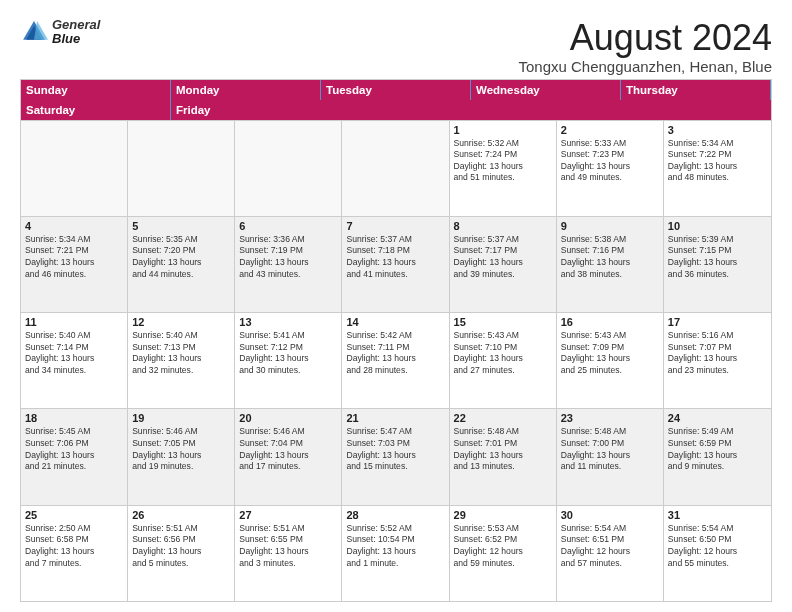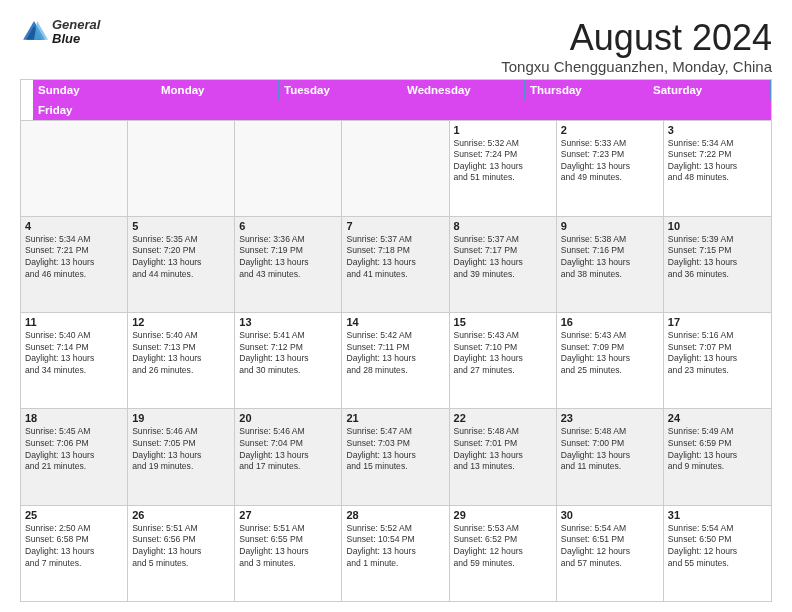--- a/index.html
+++ b/index.html
@@ -56,23 +56,22 @@
       color: #444;
     }
     .calendar {
       flex: 1;
       display: flex;
       flex-direction: column;
       border: 1px solid #ccc;
     }
     .cal-header {
       display: grid;
-      grid-template-columns: repeat(6, 1fr);
-      background: #d946ef;
-      margin-left: 12px;
+      grid-template-columns: repeat(5, 1fr);
+      background: #be185d;
     }
     .cal-header-cell {
       color: #fff;
       font-size: 11.5px;
       font-weight: bold;
       padding: 4px 5px;
       border-right: 1px solid #5590cc;
       text-align: left;
     }
     .cal-header-cell:last-child { border-right: none; }
@@ -121,21 +120,21 @@
         <polygon points="18,10 28,28 8,28" fill="#1a5a9f"></polygon>
         <polygon points="22,4 36,28 18,28" fill="#5ab0e0" opacity="0.7"></polygon>
       </svg>
       <div class="logo-text">
         <span>General</span>
         <span>Blue</span>
       </div>
     </div>
     <div class="title-block">
       <div class="month-title">August 2024</div>
-      <div class="location">Tongxu Chengguanzhen, Monday, China</div>
+      <div class="location">Tongxu Chengguanzhen, Henan, Blue</div>
     </div>
   </div>
 
   <div class="calendar">
     <div class="cal-header">
     <div class="cal-header-cell">Sunday</div>
         <div class="cal-header-cell">Monday</div>
         <div class="cal-header-cell">Tuesday</div>
         <div class="cal-header-cell">Wednesday</div>
         <div class="cal-header-cell">Thursday</div>
@@ -227,21 +226,21 @@
             <div class="cell-line">Sunrise: 5:40 AM</div>
             <div class="cell-line">Sunset: 7:14 PM</div>
             <div class="cell-line">Daylight: 13 hours</div>
             <div class="cell-line">and 34 minutes.</div>
           </div>
           <div class="cal-cell ">
             <div class="day-num">12</div>
             <div class="cell-line">Sunrise: 5:40 AM</div>
             <div class="cell-line">Sunset: 7:13 PM</div>
             <div class="cell-line">Daylight: 13 hours</div>
-            <div class="cell-line">and 26 minutes.</div>
+            <div class="cell-line">and 32 minutes.</div>
           </div>
           <div class="cal-cell ">
             <div class="day-num">13</div>
             <div class="cell-line">Sunrise: 5:41 AM</div>
             <div class="cell-line">Sunset: 7:12 PM</div>
             <div class="cell-line">Daylight: 13 hours</div>
             <div class="cell-line">and 30 minutes.</div>
           </div>
           <div class="cal-cell ">
             <div class="day-num">14</div>

